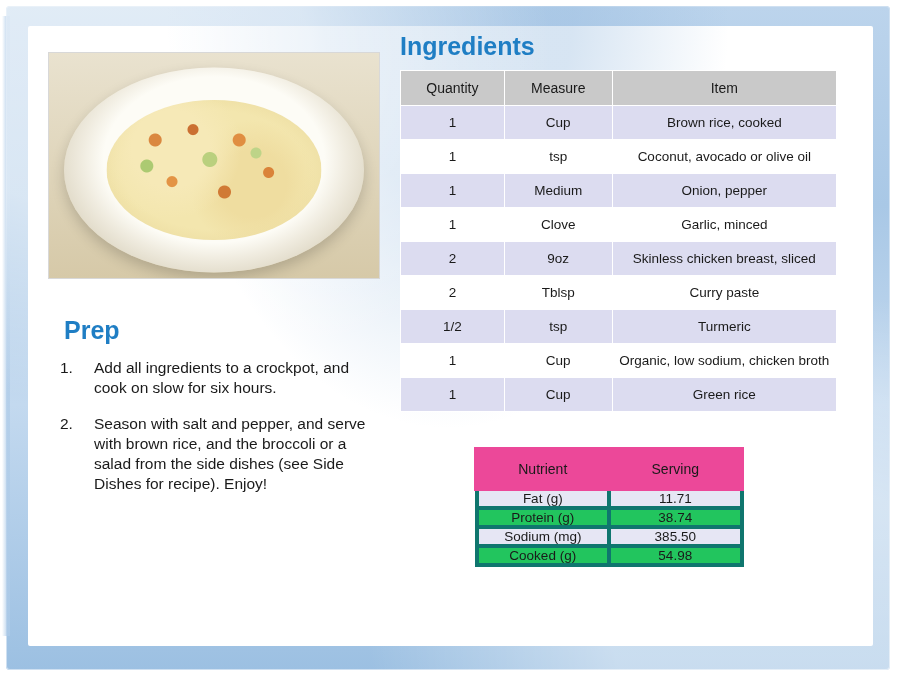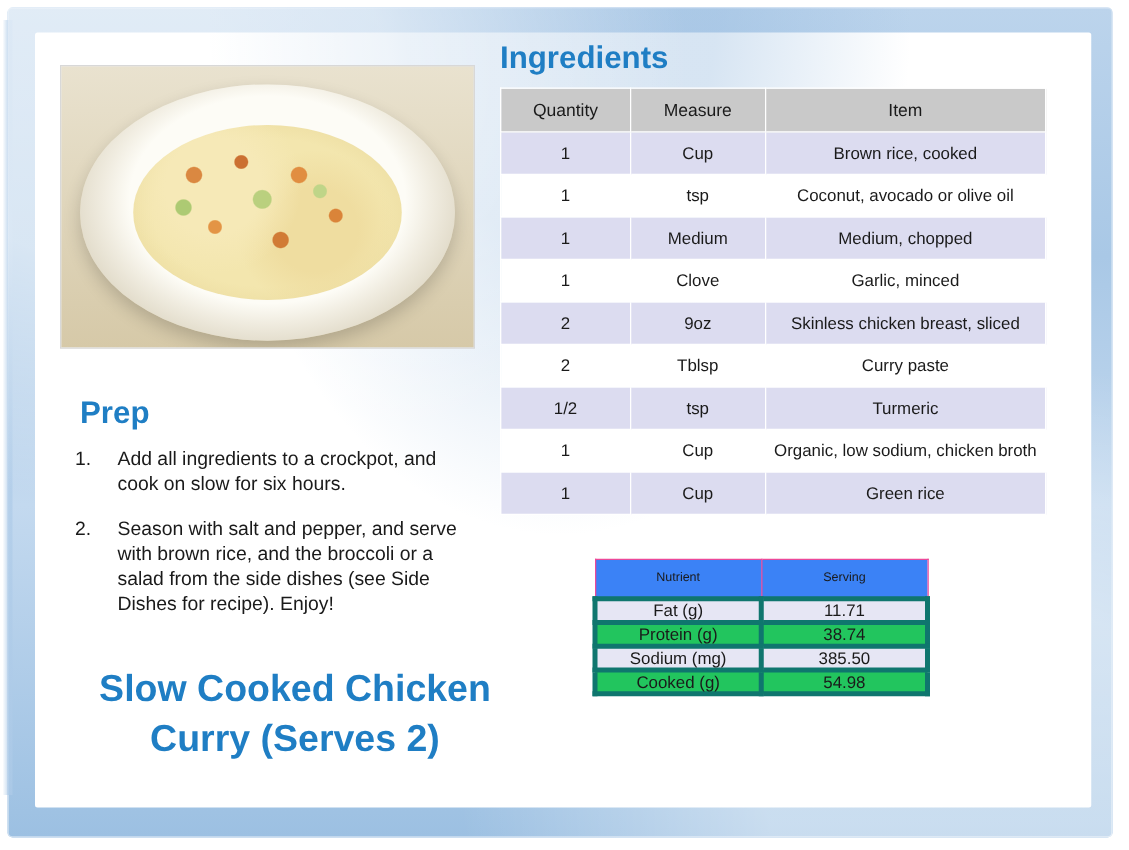--- a/index.html
+++ b/index.html
@@ -183,25 +183,25 @@
 
   table.nut {
     position: absolute;
     left: 474px; top: 447px;
     width: 270px;
     border-collapse: collapse;
     font-size: 13.5px;
     color: #1a1a1a;
   }
   table.nut th {
-    background: #3b82f6;
+    background: #ec4899;
     font-weight: normal;
     padding: 9px 4px;
-    border: 1px solid #ec4899;
-    font-size: 10px;
+    border: 5px solid #ec4899;
+    font-size: 14px;
   }
   table.nut td {
     padding: 0 6px;
     border: 4px solid #0f766e;
     text-align: center;
   }
   table.nut tr.alt td { background: #e6e6f4; }
   table.nut tr.plain td { background: #22c55e; }
   table.nut col.n1 { width: 135px; }
   table.nut col.n2 { width: 135px; }
@@ -243,21 +243,21 @@
         <td>Brown rice, cooked</td>
       </tr>
       <tr class="plain">
         <td>1</td>
         <td>tsp</td>
         <td>Coconut, avocado or olive oil</td>
       </tr>
       <tr class="alt">
         <td>1</td>
         <td>Medium</td>
-        <td>Medium, chopped</td>
+        <td>Onion, pepper</td>
       </tr>
       <tr class="plain">
         <td>1</td>
         <td>Clove</td>
         <td>Garlic, minced</td>
       </tr>
       <tr class="alt">
         <td>2</td>
         <td>9oz</td>
         <td>Skinless chicken breast, sliced</td>
@@ -321,18 +321,14 @@
     <li>
       <span class="num">1.</span>
       <span>Add all ingredients to a crockpot, and cook on slow for six hours.</span>
     </li>
     <li>
       <span class="num">2.</span>
       <span>Season with salt and pepper, and serve with brown rice, and the broccoli or a salad from the side dishes (see Side Dishes for recipe). Enjoy!</span>
     </li>
   </ul>
 
-  <div class="recipe-title">
-    <div>Slow Cooked Chicken</div>
-    <div>Curry (Serves 2)</div>
-  </div>
 
 </div>
 
 </body></html>

